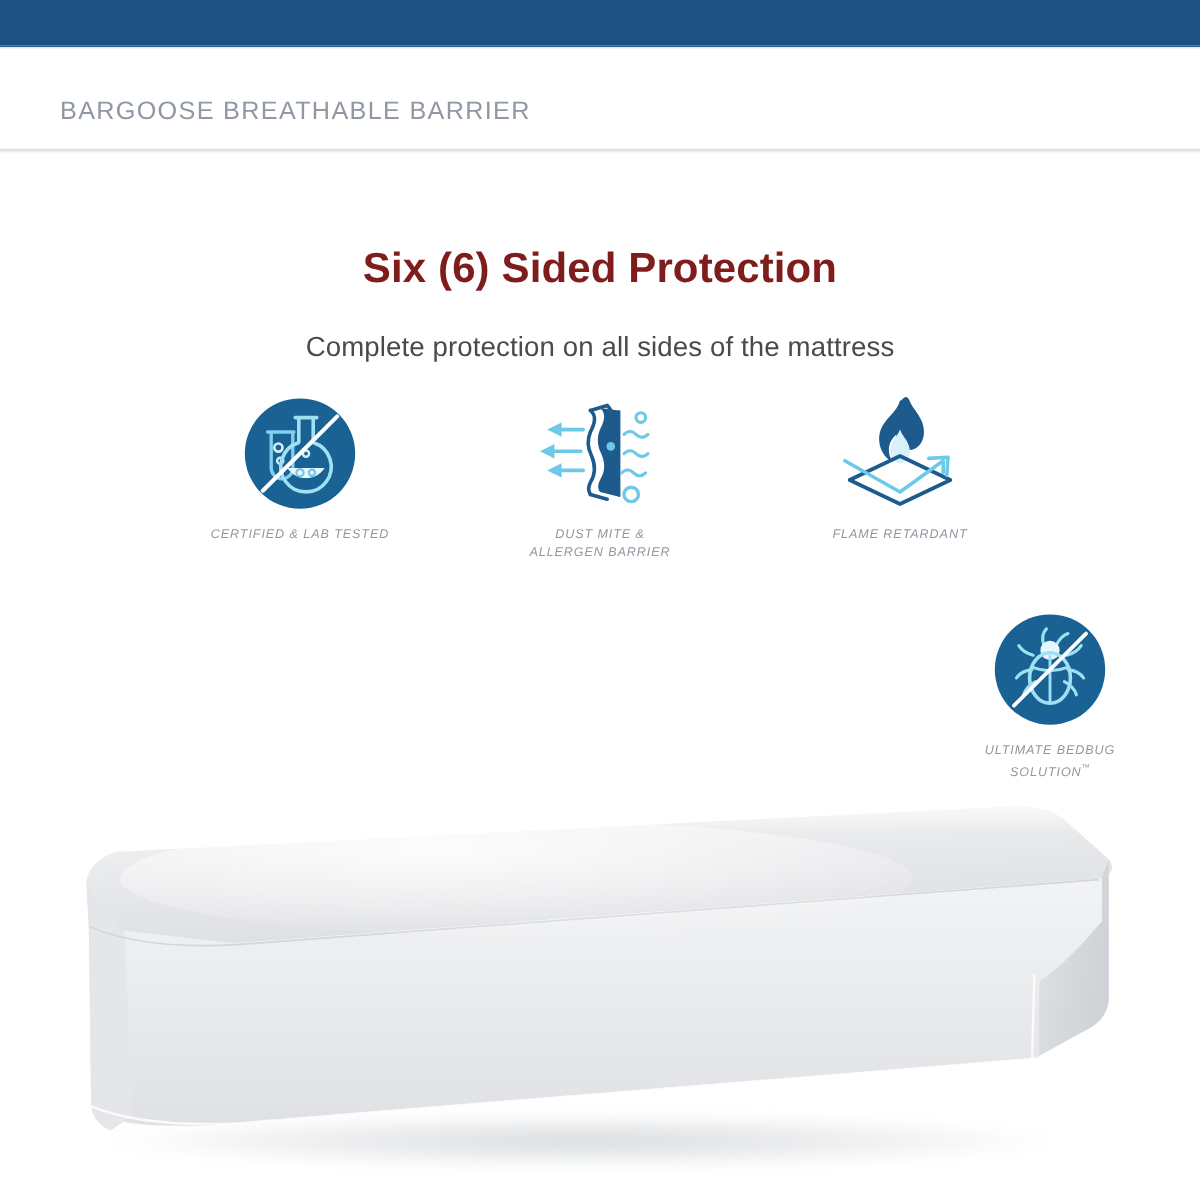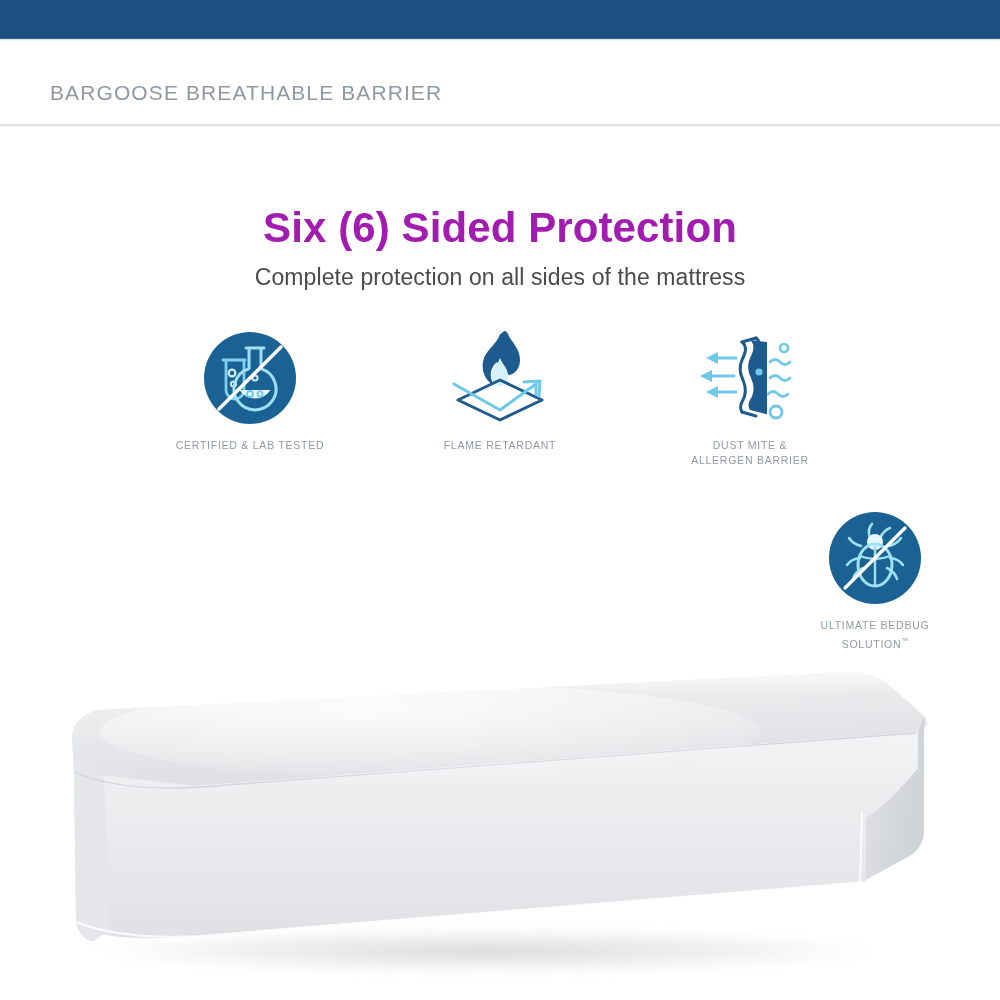--- a/index.html
+++ b/index.html
@@ -72,43 +72,44 @@
     left: 0; top: 128px;
     width: 1000px;
     height: 540px;
     background: #ffffff;
   }
   .headline {
     position: absolute;
     left: 0; top: 76px;
     width: 1000px;
     text-align: center;
-    font-size: 42px;
+    font-size: 35px;
     font-weight: bold;
-    color: #a21caf;
+    color: #7f1d1d;
     letter-spacing: 0.1px;
   }
   .subhead {
     position: absolute;
-    left: 0; top: 136px;
+    left: 0; top: 148px;
     width: 1000px;
     text-align: center;
     font-size: 23px;
     font-weight: 400;
     color: #4a4a4a;
     letter-spacing: 0.1px;
   }
 
   
   .features-row {
     position: absolute;
     left: 0;
     width: 1000px;
     display: flex;
     justify-content: center;
+    font-style: italic;
   }
   .features-row.row1 { top: 198px; }
   .features-row.row2 { top: 378px; justify-content: flex-end; }
 
   .feature {
     width: 250px;
     display: flex;
     flex-direction: column;
     align-items: center;
   }
@@ -194,41 +195,20 @@
             <line x1="17" y1="79" x2="79" y2="17" stroke="#ffffff" stroke-width="3.4" stroke-linecap="round"></line>
           </svg>
         </div>
         <div class="feature-label">CERTIFIED &amp; LAB TESTED</div>
       </div>
 
       <div class="feature">
         <div class="feature-icon">
           <svg width="104" height="100" viewBox="0 0 104 100">
 
-            <path d="M52 6 c-3 10 -12 14 -16 24 c-4 11 1 23 10 27 c-6 -9 -3 -18 3 -23
-                     c-1 8 4 12 9 13 c8 1 14 -6 14 -15 c0 -12 -9 -18 -12 -26 c-3 -7 -6 0 -8 0 Z" fill="#1d5b8f"></path>
-
-            <path d="M52 30 c-2 6 -7 9 -8 16 c-1 7 4 12 8 12 c5 0 9 -5 8 -12 c-1 -7 -6 -10 -8 -16 Z" fill="#d8f0fa"></path>
-
-            <path d="M52 52 L94 72 L52 92 L10 72 Z" fill="none" stroke="#1d5b8f" stroke-width="3" stroke-linejoin="round"></path>
-
-            <g stroke="#6ec8e8" stroke-width="3" fill="none" stroke-linecap="round" stroke-linejoin="round">
-              <path d="M6 56 L52 82 L88 56"></path>
-              <polyline points="88,56 88,66"></polyline>
-              <polyline points="76,54 92,53 91,68"></polyline>
-            </g>
-          </svg>
-        </div>
-        <div class="feature-label">FLAME RETARDANT</div>
-      </div>
-
-      <div class="feature">
-        <div class="feature-icon">
-          <svg width="104" height="100" viewBox="0 0 104 100">
-
             <path d="M52 12 c6 5 3 12 0 18 c-3 7 -2 14 1 20 c3 7 4 14 -1 22 c-2 4 -2 7 0 10
                      L68 86 L68 14 Z" fill="#1d5b8f"></path>
 
             <path d="M44 14 c6 5 3 12 0 18 c-3 7 -2 14 1 20 c3 7 4 14 -1 22 c-2 4 -2 7 0 10" fill="none" stroke="#1d5b8f" stroke-width="3" stroke-linecap="round"></path>
             <path d="M44 14 L58 10 M44 84 L58 88" fill="none" stroke="#1d5b8f" stroke-width="3" stroke-linecap="round"></path>
             <path d="M58 10 c6 5 3 12 0 18 c-3 7 -2 14 1 20 c3 7 4 14 -1 22 c-2 4 -2 7 0 10" fill="none" stroke="#1d5b8f" stroke-width="3" stroke-linecap="round"></path>
             <path d="M68 14 L68 86" fill="none" stroke="#1d5b8f" stroke-width="2"></path>
 
             <g stroke="#6ec8e8" stroke-width="3" fill="none" stroke-linecap="round">
               <line x1="38" y1="30" x2="18" y2="30"></line>
@@ -244,20 +224,41 @@
               <path d="M72 50 q5 -5 10 0 t10 0"></path>
               <path d="M70 66 q5 -5 10 0 t10 0"></path>
             </g>
             <circle cx="86" cy="20" r="4" fill="none" stroke="#6ec8e8" stroke-width="2.6"></circle>
             <circle cx="78" cy="84" r="6" fill="none" stroke="#6ec8e8" stroke-width="2.8"></circle>
             <circle cx="61" cy="44" r="3.6" fill="#6ec8e8"></circle>
           </svg>
         </div>
         <div class="feature-label">DUST MITE &amp;
 ALLERGEN BARRIER</div>
+      </div>
+
+      <div class="feature">
+        <div class="feature-icon">
+          <svg width="104" height="100" viewBox="0 0 104 100">
+
+            <path d="M52 6 c-3 10 -12 14 -16 24 c-4 11 1 23 10 27 c-6 -9 -3 -18 3 -23
+                     c-1 8 4 12 9 13 c8 1 14 -6 14 -15 c0 -12 -9 -18 -12 -26 c-3 -7 -6 0 -8 0 Z" fill="#1d5b8f"></path>
+
+            <path d="M52 30 c-2 6 -7 9 -8 16 c-1 7 4 12 8 12 c5 0 9 -5 8 -12 c-1 -7 -6 -10 -8 -16 Z" fill="#d8f0fa"></path>
+
+            <path d="M52 52 L94 72 L52 92 L10 72 Z" fill="none" stroke="#1d5b8f" stroke-width="3" stroke-linejoin="round"></path>
+
+            <g stroke="#6ec8e8" stroke-width="3" fill="none" stroke-linecap="round" stroke-linejoin="round">
+              <path d="M6 56 L52 82 L88 56"></path>
+              <polyline points="88,56 88,66"></polyline>
+              <polyline points="76,54 92,53 91,68"></polyline>
+            </g>
+          </svg>
+        </div>
+        <div class="feature-label">FLAME RETARDANT</div>
       </div>
 
     </div>
 
     <div class="features-row row2">
 
       <div class="feature">
         <div class="feature-icon">
           <svg width="96" height="96" viewBox="0 0 96 96">
             <circle cx="48" cy="48" r="46" fill="#1a6294"></circle>

